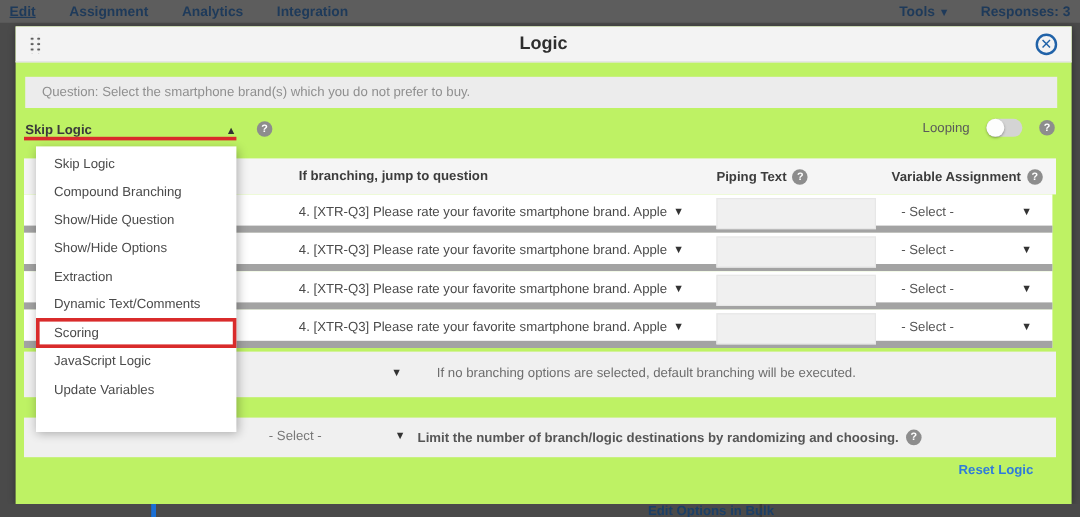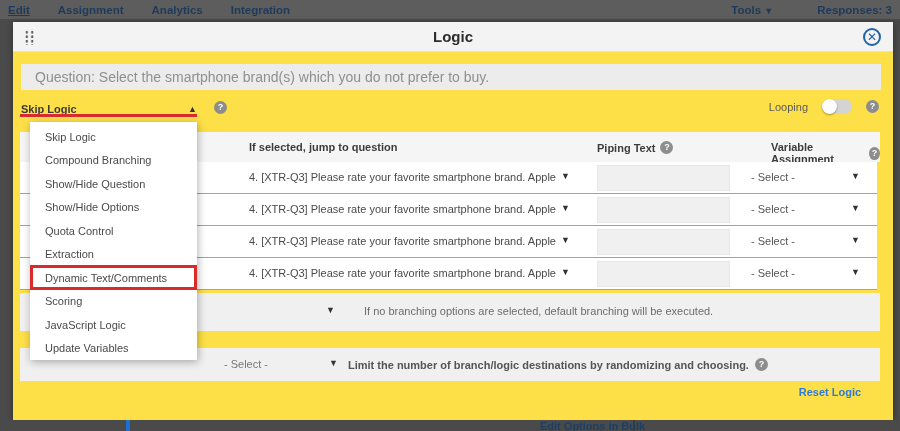--- a/index.html
+++ b/index.html
@@ -14,27 +14,27 @@
 
   
   .topbar {
     position:absolute; top:0; left:0; width:900px; height:19px;
     background:#5d5d5d; display:flex; align-items:center;
     color:#1e3a5a; font-weight:700; font-size:11.5px;
   }
   .topbar .tabs { display:flex; gap:28px; padding-left:8px; }
   .topbar .tab { cursor:pointer; padding:2px 0; }
   .topbar .tab.active { text-decoration:underline; }
-  .topbar .right { margin-left:auto; display:flex; gap:44px; padding-right:8px; align-items:center; }
+  .topbar .right { margin-left:auto; display:flex; gap:26px; padding-right:8px; align-items:center; }
   .caret-down-sm { font-size:9px; }
 
   
   .modal {
     position:absolute; left:13px; top:22px; width:880px; height:398px;
-    background:#fde047; box-shadow:0 1px 6px rgba(0,0,0,.4);
+    background:#bef264; box-shadow:0 1px 6px rgba(0,0,0,.4);
   }
   .modal-header {
     position:absolute; top:0; left:0; right:0; height:30px;
     background:#f3f3f3; border-bottom:1px solid #e2e2e2;
     display:flex; align-items:center;
   }
   .drag-handle {
     width:11px; height:16px; margin-left:10px;
     background-image:radial-gradient(#5f5f5f 1.3px, transparent 1.4px);
     background-size:5.5px 4.5px; background-position:1px 1px;
@@ -47,21 +47,21 @@
     position:absolute; right:12px; top:6px; width:18px; height:18px;
     border:2px solid #2062a8; border-radius:50%; color:#2062a8;
     font-size:12px; font-weight:700; line-height:14px; text-align:center;
     cursor:pointer; background:#f3f3f3;
   }
 
   
   .question-bar {
     position:absolute; top:42px; left:8px; right:12px; height:26px;
     background:#ececec; color:#8f8f8f; display:flex; align-items:center;
-    padding-left:14px; font-size:14px;
+    padding-left:14px; font-size:11px;
   }
 
   
   .logic-type-select {
     position:absolute; top:78px; left:8px; width:176px; height:18px;
     display:flex; align-items:center; justify-content:space-between;
     color:#3a3a3a; font-weight:600; cursor:pointer;
   }
   .logic-type-select .arrow { font-size:9px; color:#333; }
   .red-underline {
@@ -87,25 +87,25 @@
     background:#fdfdfd; box-shadow:0 1px 2px rgba(0,0,0,.35);
   }
 
   
   .table-header {
     position:absolute; top:110px; left:7px; right:13px; height:30px;
     background:#f5f5f5; font-weight:700; color:#3c3c3c;
   }
   .table-header .h-jump { position:absolute; left:229px; top:9px; }
   .table-header .h-piping { position:absolute; left:577px; top:9px; display:flex; gap:5px; align-items:center;}
-  .table-header .h-variable { position:absolute; left:723px; top:9px; display:flex; gap:5px; align-items:center;margin-left:28px;}
+  .table-header .h-variable { position:absolute; left:723px; top:9px; display:flex; gap:5px; align-items:center;}
 
   .logic-row {
     position:absolute; left:7px; right:16px; height:32px;
-    border-bottom:1px solid #a3a3a3; background:#fff;
+    border-bottom:6px solid #a3a3a3; background:#fff;
   }
   .logic-row .jump-select { position:absolute; left:229px; top:9px; color:#4a4a4a; cursor:pointer; }
   .logic-row .jump-arrow { position:absolute; left:541px; top:9px; font-size:9px; color:#333; cursor:pointer; }
   .logic-row .piping-input {
     position:absolute; left:577px; top:3px; width:133px; height:26px;
     background:#f0f0f0; border:1px solid #e7e7e7;
   }
   .logic-row .var-select { position:absolute; left:731px; top:9px; color:#555; cursor:pointer; }
   .logic-row .var-arrow { position:absolute; left:831px; top:9px; font-size:9px; color:#333; cursor:pointer; }
 
@@ -196,21 +196,21 @@
 
   <div class="looping-wrap">
     <span>Looping</span>
     <div class="toggle">
         <div class="knob"></div>
       </div>
     <span class="help-icon">?</span>
   </div>
 
   <div class="table-header">
-    <span class="h-jump">If selected, jump to question</span>
+    <span class="h-jump">If branching, jump to question</span>
     <span class="h-piping">
         <span>Piping Text</span>
         <span class="help-icon">?</span>
       </span>
     <span class="h-variable">
         <span>Variable Assignment</span>
         <span class="help-icon">?</span>
       </span>
   </div>
 
@@ -260,21 +260,20 @@
   <div class="modal-footer">
     <span class="reset-link">Reset Logic</span>
     <button class="save-btn">Save Logic</button>
   </div>
 
   <div class="dropdown-panel">
     <div class="dropdown-item">Skip Logic</div>
     <div class="dropdown-item">Compound Branching</div>
     <div class="dropdown-item">Show/Hide Question</div>
     <div class="dropdown-item">Show/Hide Options</div>
-    <div class="dropdown-item">Quota Control</div>
     <div class="dropdown-item">Extraction</div>
     <div class="dropdown-item">Dynamic Text/Comments</div>
     <div class="dropdown-item">Scoring</div>
     <div class="dropdown-item">JavaScript Logic</div>
     <div class="dropdown-item">Update Variables</div>
   </div>
   <div class="red-box"></div>
 
 </div>
 

